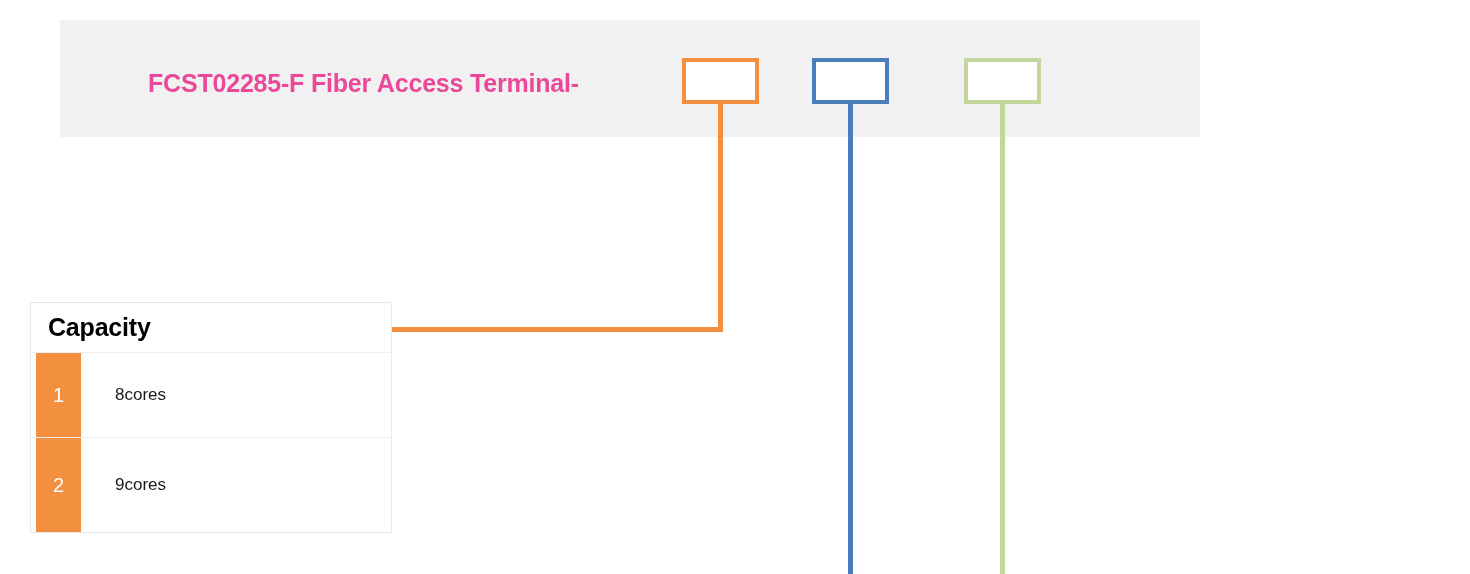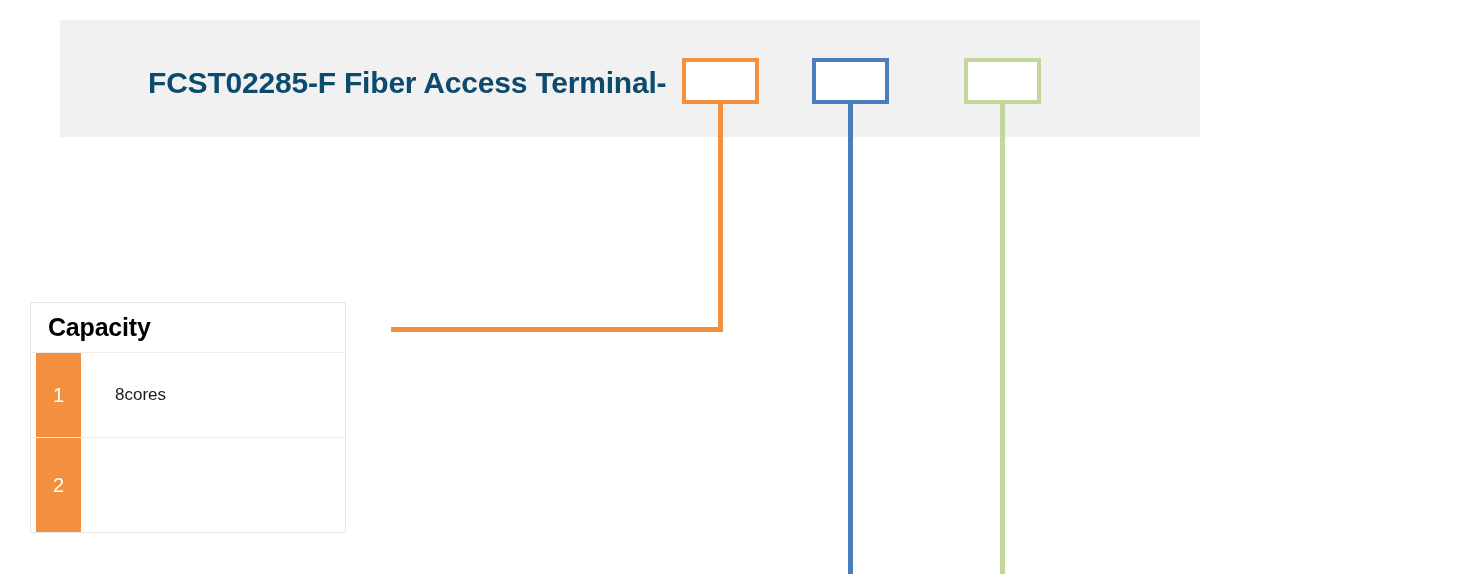--- a/index.html
+++ b/index.html
@@ -21,23 +21,23 @@
     left: 60px;
     top: 20px;
     width: 1140px;
     height: 117px;
     background: #F1F1F1;
   }
   .header-title {
     position: absolute;
     left: 148px;
     top: 66px;
-    font-size: 30px;
+    font-size: 25px;
     font-weight: bold;
-    color: #0c4a6e;
+    color: #ec4899;
     letter-spacing: -0.2px;
     white-space: nowrap;
     line-height: 34px;
   }
 
   
   .code-box {
     position: absolute;
     width: 77px;
     height: 46px;
@@ -82,21 +82,21 @@
     width: 5px;
     height: 471px;
     background: #C3D69B;
   }
 
   
   .capacity-table {
     position: absolute;
     left: 30px;
     top: 302px;
-    width: 316px;
+    width: 362px;
     background: #FFFFFF;
     border: 1px solid #E8E8E8;
     box-sizing: border-box;
   }
   .cap-header {
     height: 50px;
     display: flex;
     align-items: center;
     padding-left: 17px;
     border-bottom: 1px solid #EDEDED;
@@ -159,14 +159,15 @@
 <div class="capacity-table">
   <div class="cap-header">
     <span class="cap-header-label">Capacity</span>
   </div>
   <div class="cap-row">
     <div class="cap-index">1</div>
     <div class="cap-value">8cores</div>
   </div>
   <div class="cap-row last">
     <div class="cap-index">2</div>
+    <div class="cap-value">9cores</div>
   </div>
 </div>
 
 </body></html>

